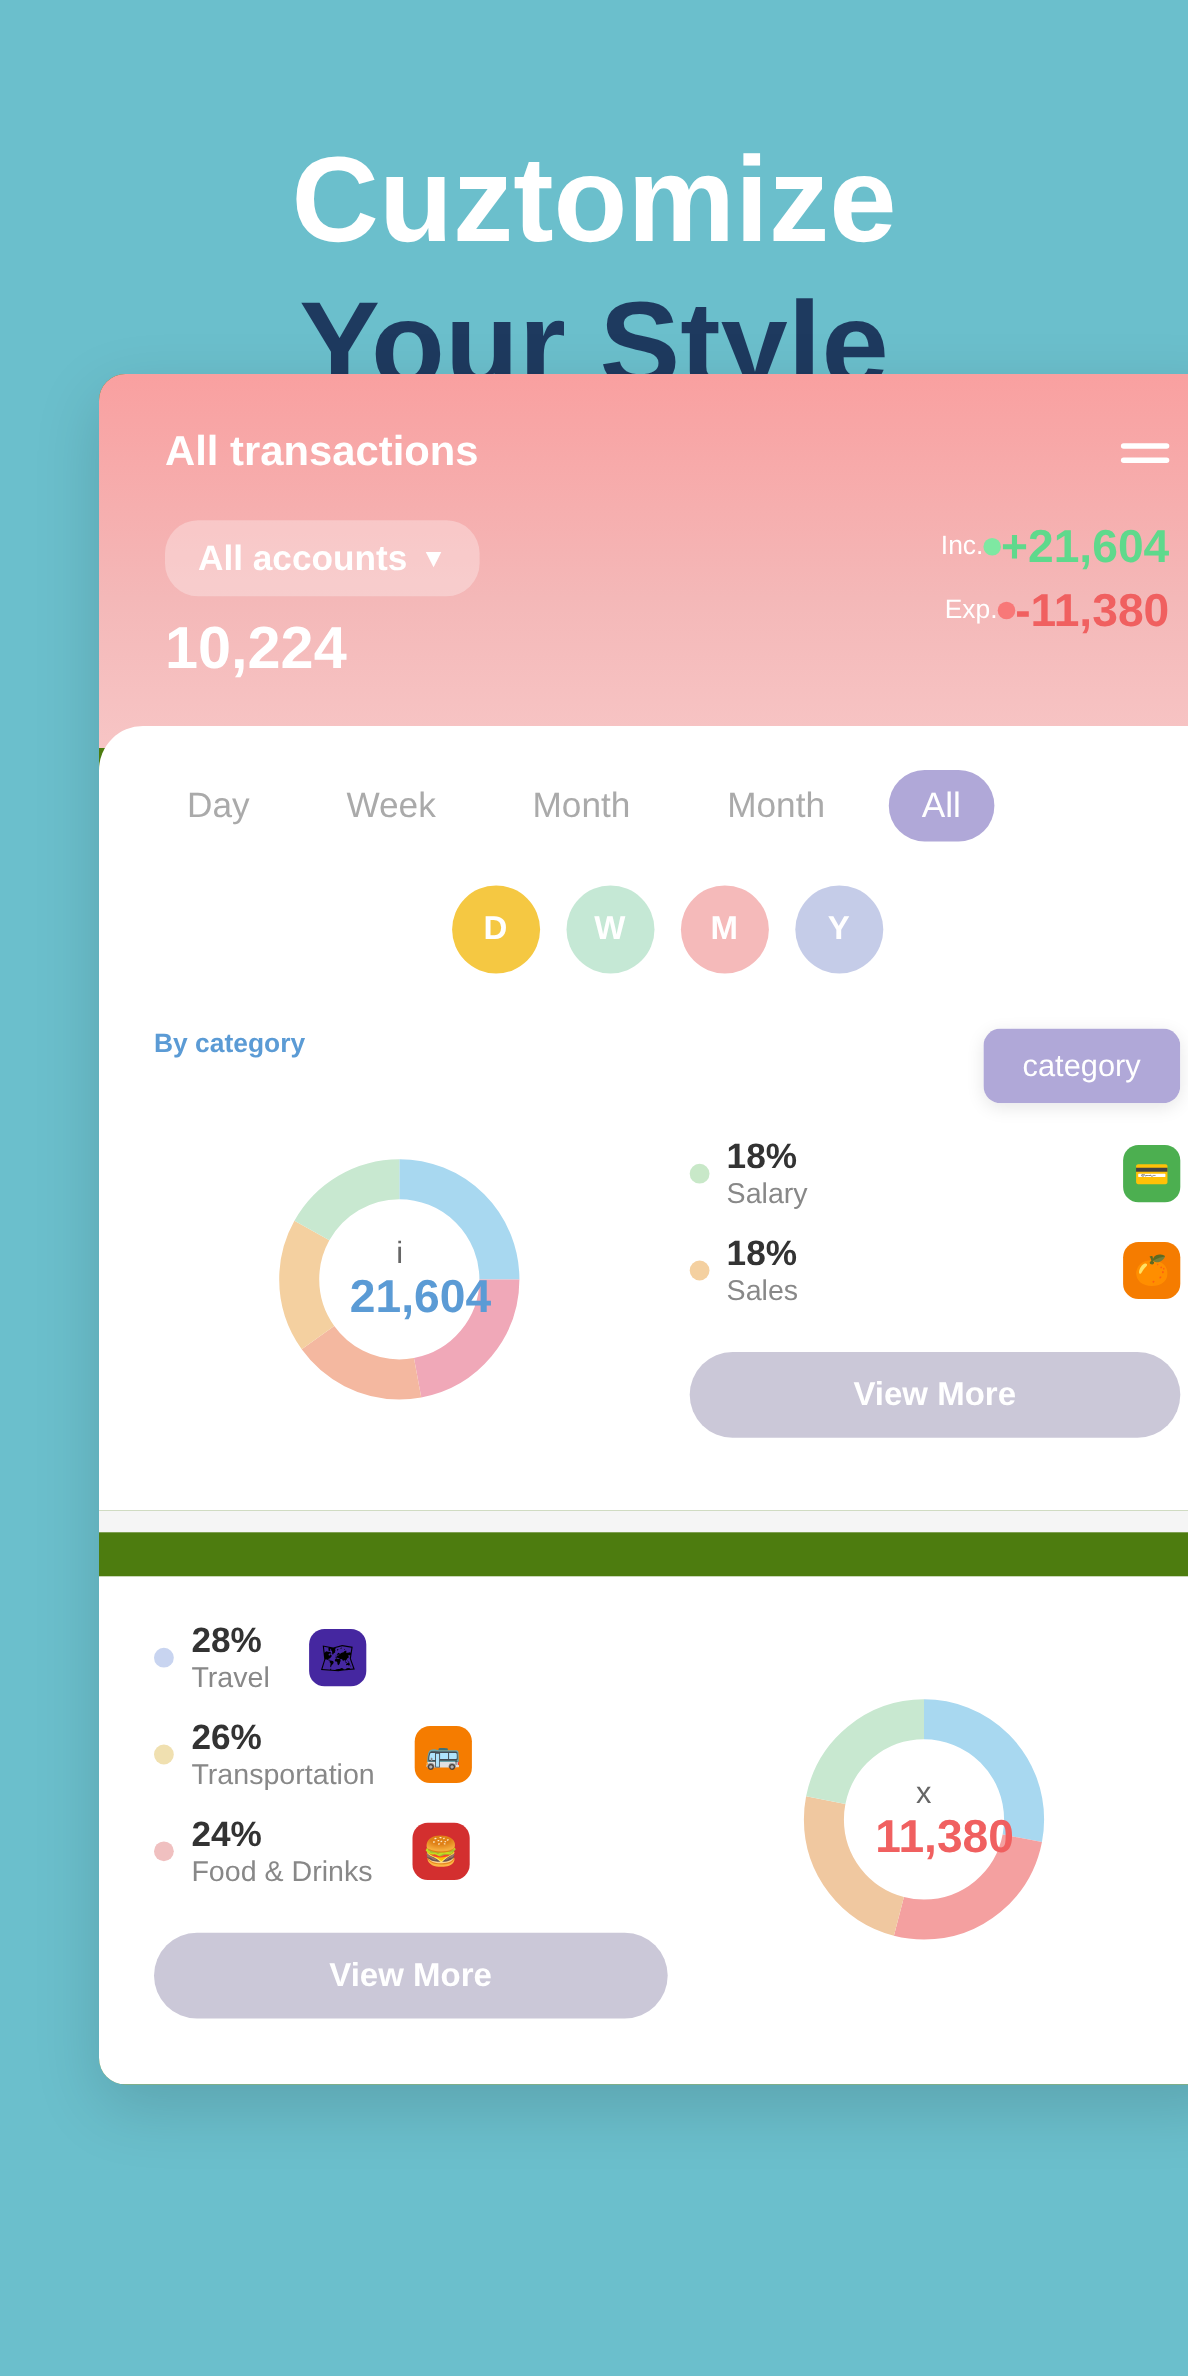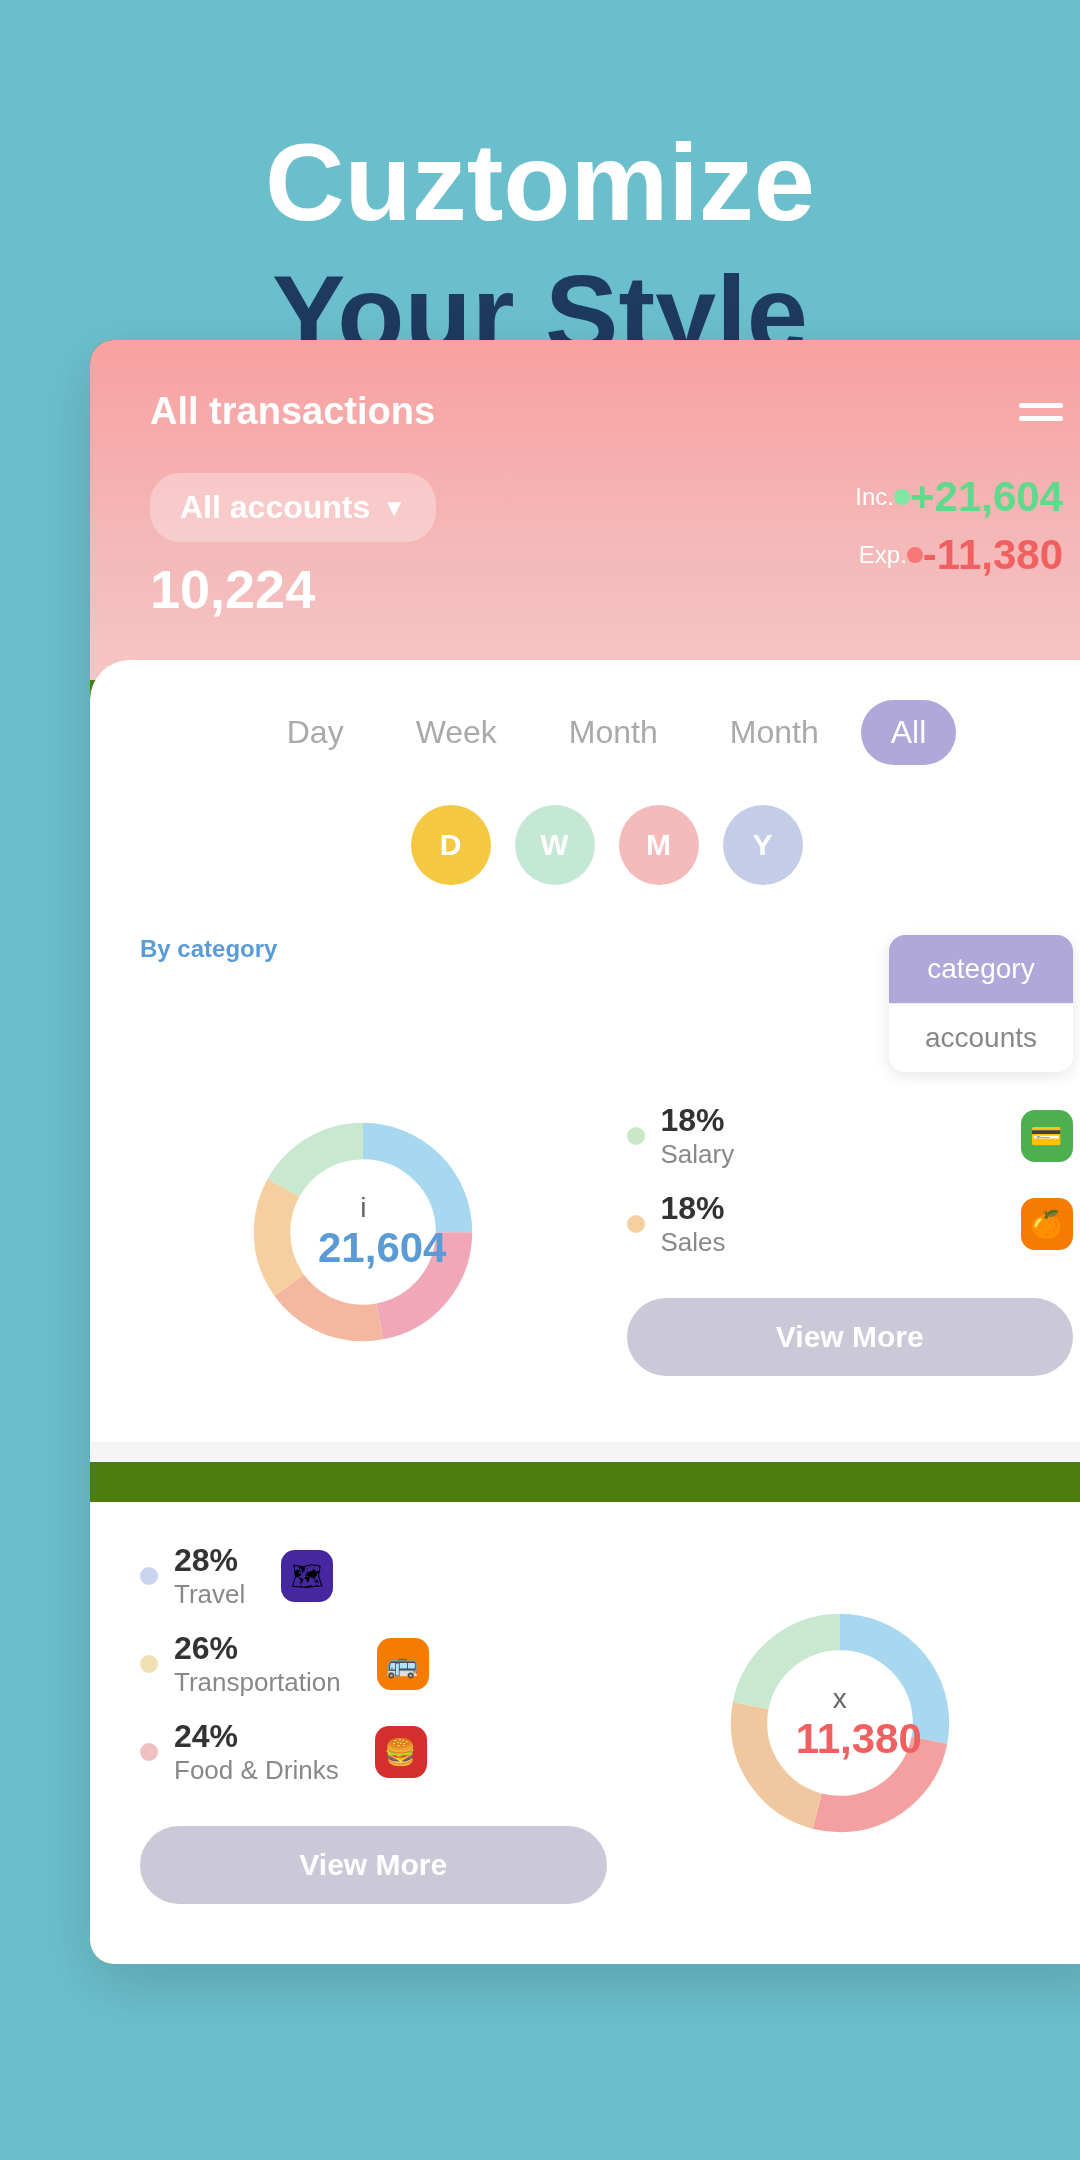--- a/index.html
+++ b/index.html
@@ -145,22 +145,21 @@
     .app-body {
       background: #fff;
       border-radius: 40px 40px 0 0;
       margin-top: -20px;
       padding: 40px 50px 60px;
     }
 
     
     .period-tabs {
       display: flex;
-      gap: 12px;
-      justify-content: center;
+      gap: 28px;
       margin-bottom: 40px;
     }
     .period-tab {
       font-size: 32px;
       color: #aaa;
       padding: 14px 30px;
       border-radius: 40px;
       cursor: pointer;
       font-weight: 500;
     }
@@ -408,21 +407,20 @@
       <div class="dwmy-btn dwmy-d">D</div>
       <div class="dwmy-btn dwmy-w">W</div>
       <div class="dwmy-btn dwmy-m">M</div>
       <div class="dwmy-btn dwmy-y">Y</div>
     </div>
 
     <div class="cat-row">
       <span class="by-category-label">By category</span>
       <div class="cat-accounts-dropdown">
         <div class="cat-option selected">category</div>
-        <div class="cat-option unselected">accounts</div>
       </div>
     </div>
 
     <div class="charts-row">
 
       <div class="donut-section">
         <div class="donut-container">
           <svg class="donut" viewBox="0 0 100 100">
 
             <circle cx="50" cy="50" r="35" fill="none" stroke="#a8d8f0" stroke-width="14" stroke-dasharray="54.98 164.93" stroke-dashoffset="0"></circle>

